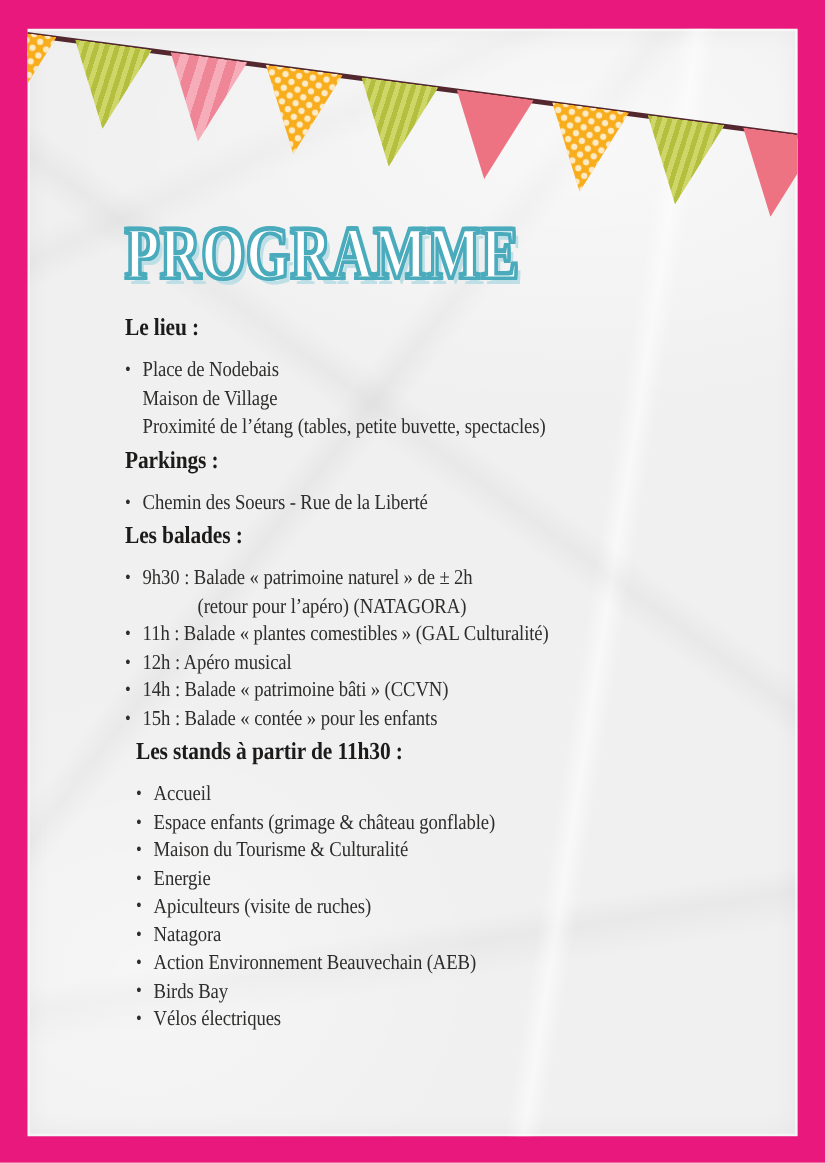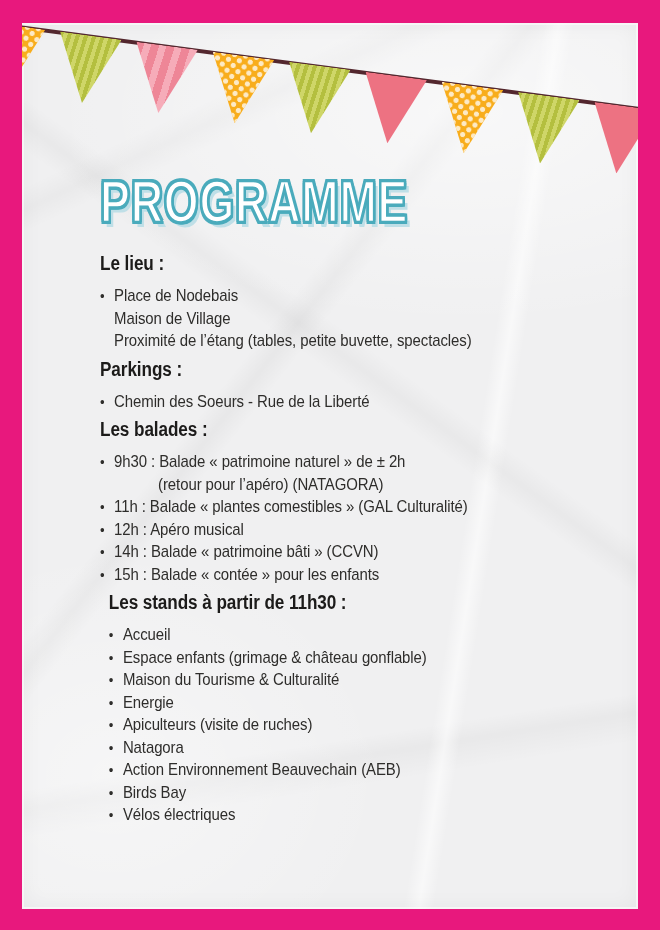--- a/index.html
+++ b/index.html
@@ -1,21 +1,21 @@
 <!DOCTYPE html>
 <html><head>
 <meta charset="utf-8">
 <style>
   html,body{margin:0;padding:0;}
   body{
     width:660px;height:930px;position:relative;overflow:hidden;
     font-family:"Liberation Sans",sans-serif;
     background:var(--frame-pink,#e8187d);
   }
-  .frame{position:absolute;inset:0;background:var(--frame-pink,#e8187d);}
+  .frame{position:absolute;inset:0;background:var(--frame-pink,#e8187d);font-family:Liberation Serif, serif;}
   .paper{
     position:absolute;left:22px;top:23px;right:22px;bottom:21px;
     background-color:var(--paper,#f0f0f1);
     background-image:
       radial-gradient(700px 360px at 72% 10%, rgba(255,255,255,.55), rgba(255,255,255,0) 60%),
       radial-gradient(500px 420px at 15% 85%, rgba(255,255,255,.4), rgba(255,255,255,0) 55%),
       linear-gradient(128deg, rgba(0,0,0,0) 37%, rgba(0,0,0,.035) 39%, rgba(0,0,0,0) 41%),
       linear-gradient(36deg, rgba(0,0,0,0) 57%, rgba(0,0,0,.03) 59%, rgba(0,0,0,0) 61%),
       linear-gradient(99deg, rgba(255,255,255,0) 69%, rgba(255,255,255,.55) 71%, rgba(255,255,255,0) 73%),
       linear-gradient(155deg, rgba(0,0,0,0) 14%, rgba(0,0,0,.028) 16%, rgba(0,0,0,0) 18%),

